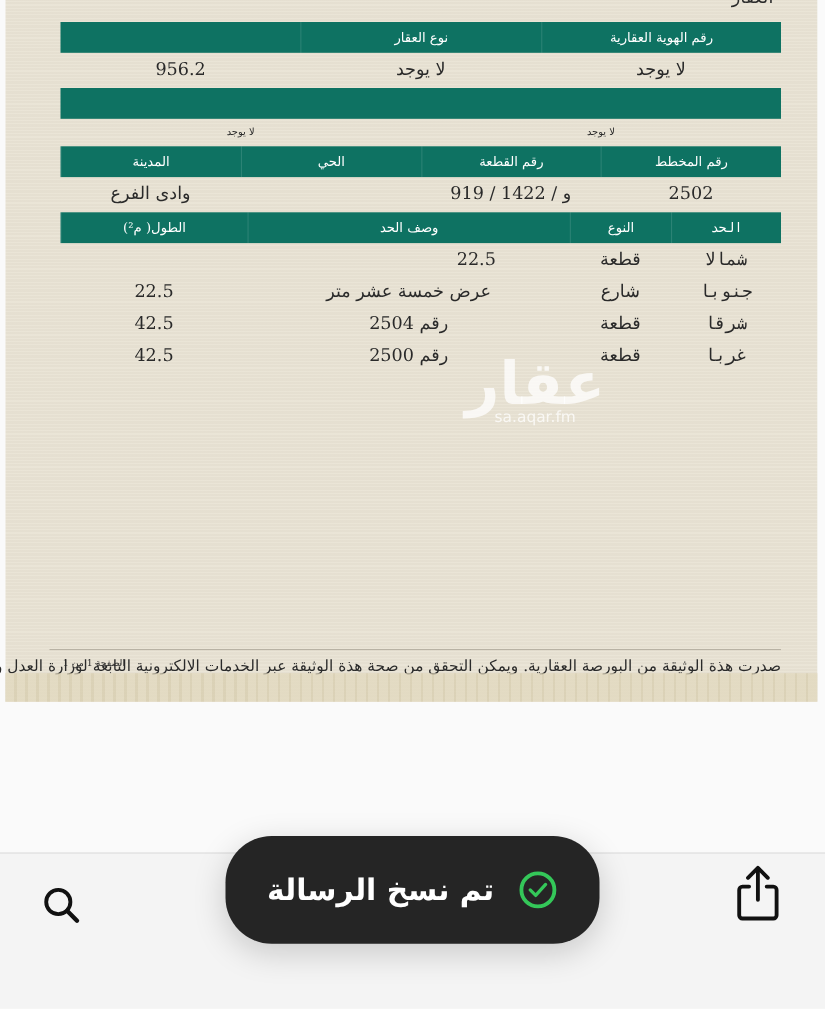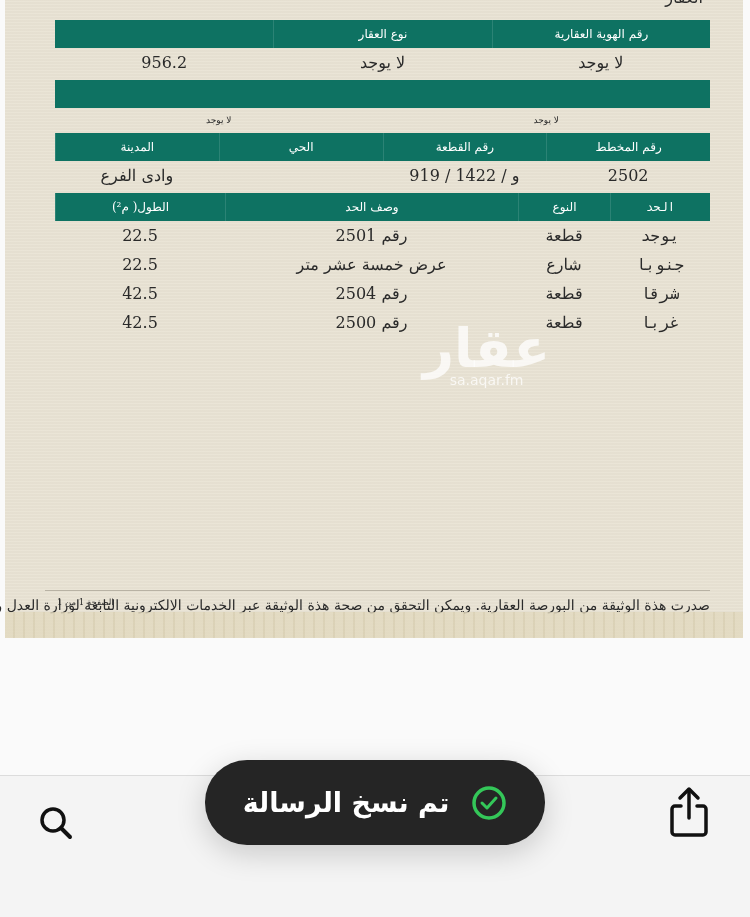--- a/index.html
+++ b/index.html
@@ -51,21 +51,21 @@
 
   .bottom-bar {
     position: absolute; left: 0; top: 775px; width: 750px; height: 142px;
     background: #f4f4f4; border-top: 1px solid #dcdcdc;
   }
   .icon-btn { position: absolute; width: 44px; height: 44px; display: flex; align-items: center; justify-content: center; }
   #search-btn { left: 34px; top: 801px; }
   #share-btn { left: 667px; top: 790px; }
 
   .toast {
-    position: absolute; left: 205px; top: 760px; width: 340px; height: 85px;
+    position: absolute; left: 205px; top: 760px; width: 340px; height: 98px;
     background: #252525; border-radius: 42px; display: flex; align-items: center; justify-content: center;
     flex-direction: row-reverse; gap: 22px; box-shadow: 0 8px 30px rgba(0,0,0,0.18);
   }
   .toast-text { color: #fff; font-family: "DejaVu Sans", sans-serif; font-weight: bold; font-size: 27px; direction: rtl; }
 </style>
 </head>
 <body>
 
 <div class="paper">
   <div class="doc-title">العقار</div>
@@ -107,23 +107,22 @@
   </div>
 
   <div class="tbl" id="t4">
     <div class="hdr">
       <div class="c4-a">الحد</div>
       <div class="c4-b">النوع</div>
       <div class="c4-c">وصف الحد</div>
       <div class="c4-d">الطول( م²)</div>
     </div>
     <div class="row">
-      <div class="c4-a">يوجد</div>
+      <div class="c4-a">شمالا</div>
       <div class="c4-b">قطعة</div>
-      <div class="c4-c">رقم 2501</div>
       <div class="c4-d">22.5</div>
     </div>
     <div class="row">
       <div class="c4-a">جنوبا</div>
       <div class="c4-b">شارع</div>
       <div class="c4-c">عرض خمسة عشر متر</div>
       <div class="c4-d">22.5</div>
     </div>
     <div class="row">
       <div class="c4-a">شرقا</div>

